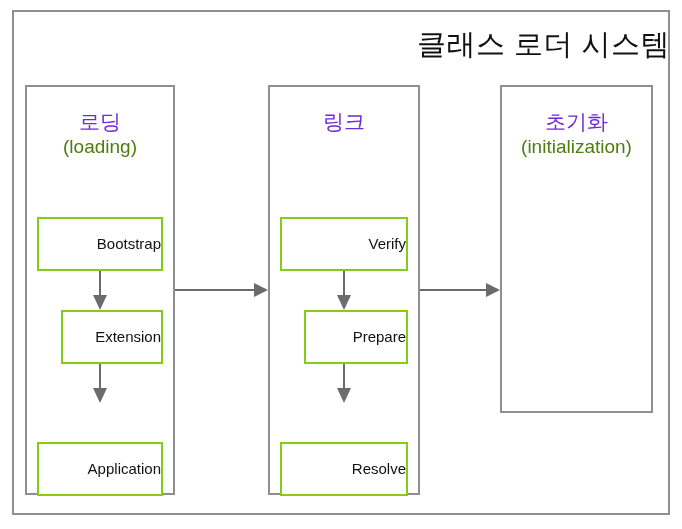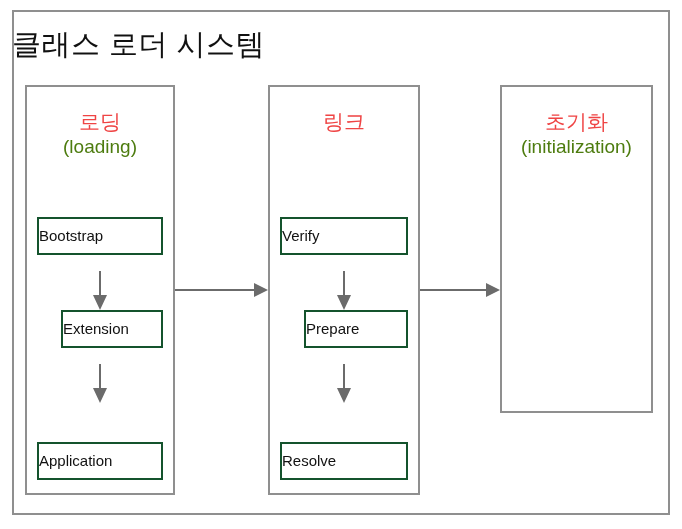--- a/index.html
+++ b/index.html
@@ -32,21 +32,21 @@
     background: #ffffff;
     box-sizing: border-box;
   }
 
   
   .diagram-title {
     position: absolute;
     left: 12px;
     top: 24px;
     width: 658px;
-    text-align: left;
+    text-align: right;
     font-size: 29px;
     line-height: 40px;
     font-weight: 400;
     letter-spacing: 0.5px;
     color: #111111;
     white-space: nowrap;
   }
 
   
   .phase-column {
@@ -65,43 +65,43 @@
     left: 0;
     top: 22px;
     width: 100%;
     text-align: center;
     box-sizing: border-box;
     padding: 0 4px;
   }
   .phase-title-ko {
     font-size: 21px;
     line-height: 26px;
-    color: #ef4444;
+    color: #6d28d9;
     white-space: nowrap;
   }
   .phase-title-en {
     font-size: 19px;
     line-height: 20px;
     margin-top: 2px;
     color: #4d7c0f;
     white-space: nowrap;
   }
 
   
   .step-box {
     position: absolute;
     left: 10px;
     right: 10px;
-    height: 38px;
-    border: 2px solid #14532d;
+    height: 54px;
+    border: 2px solid #84cc16;
     background: #ffffff;
     box-sizing: border-box;
     display: flex;
     align-items: center;
-    justify-content: flex-start;
+    justify-content: flex-end;
   }
   .step-box.pos-1 { top: 130px; }
   .step-box.pos-2 { top: 223px; margin-left: 24px; }
   .step-box.pos-3 { top: 315px; margin-top: 40px; }
 
   .step-label {
     font-size: 15px;
     line-height: 18px;
     color: #111111;
     white-space: nowrap;

